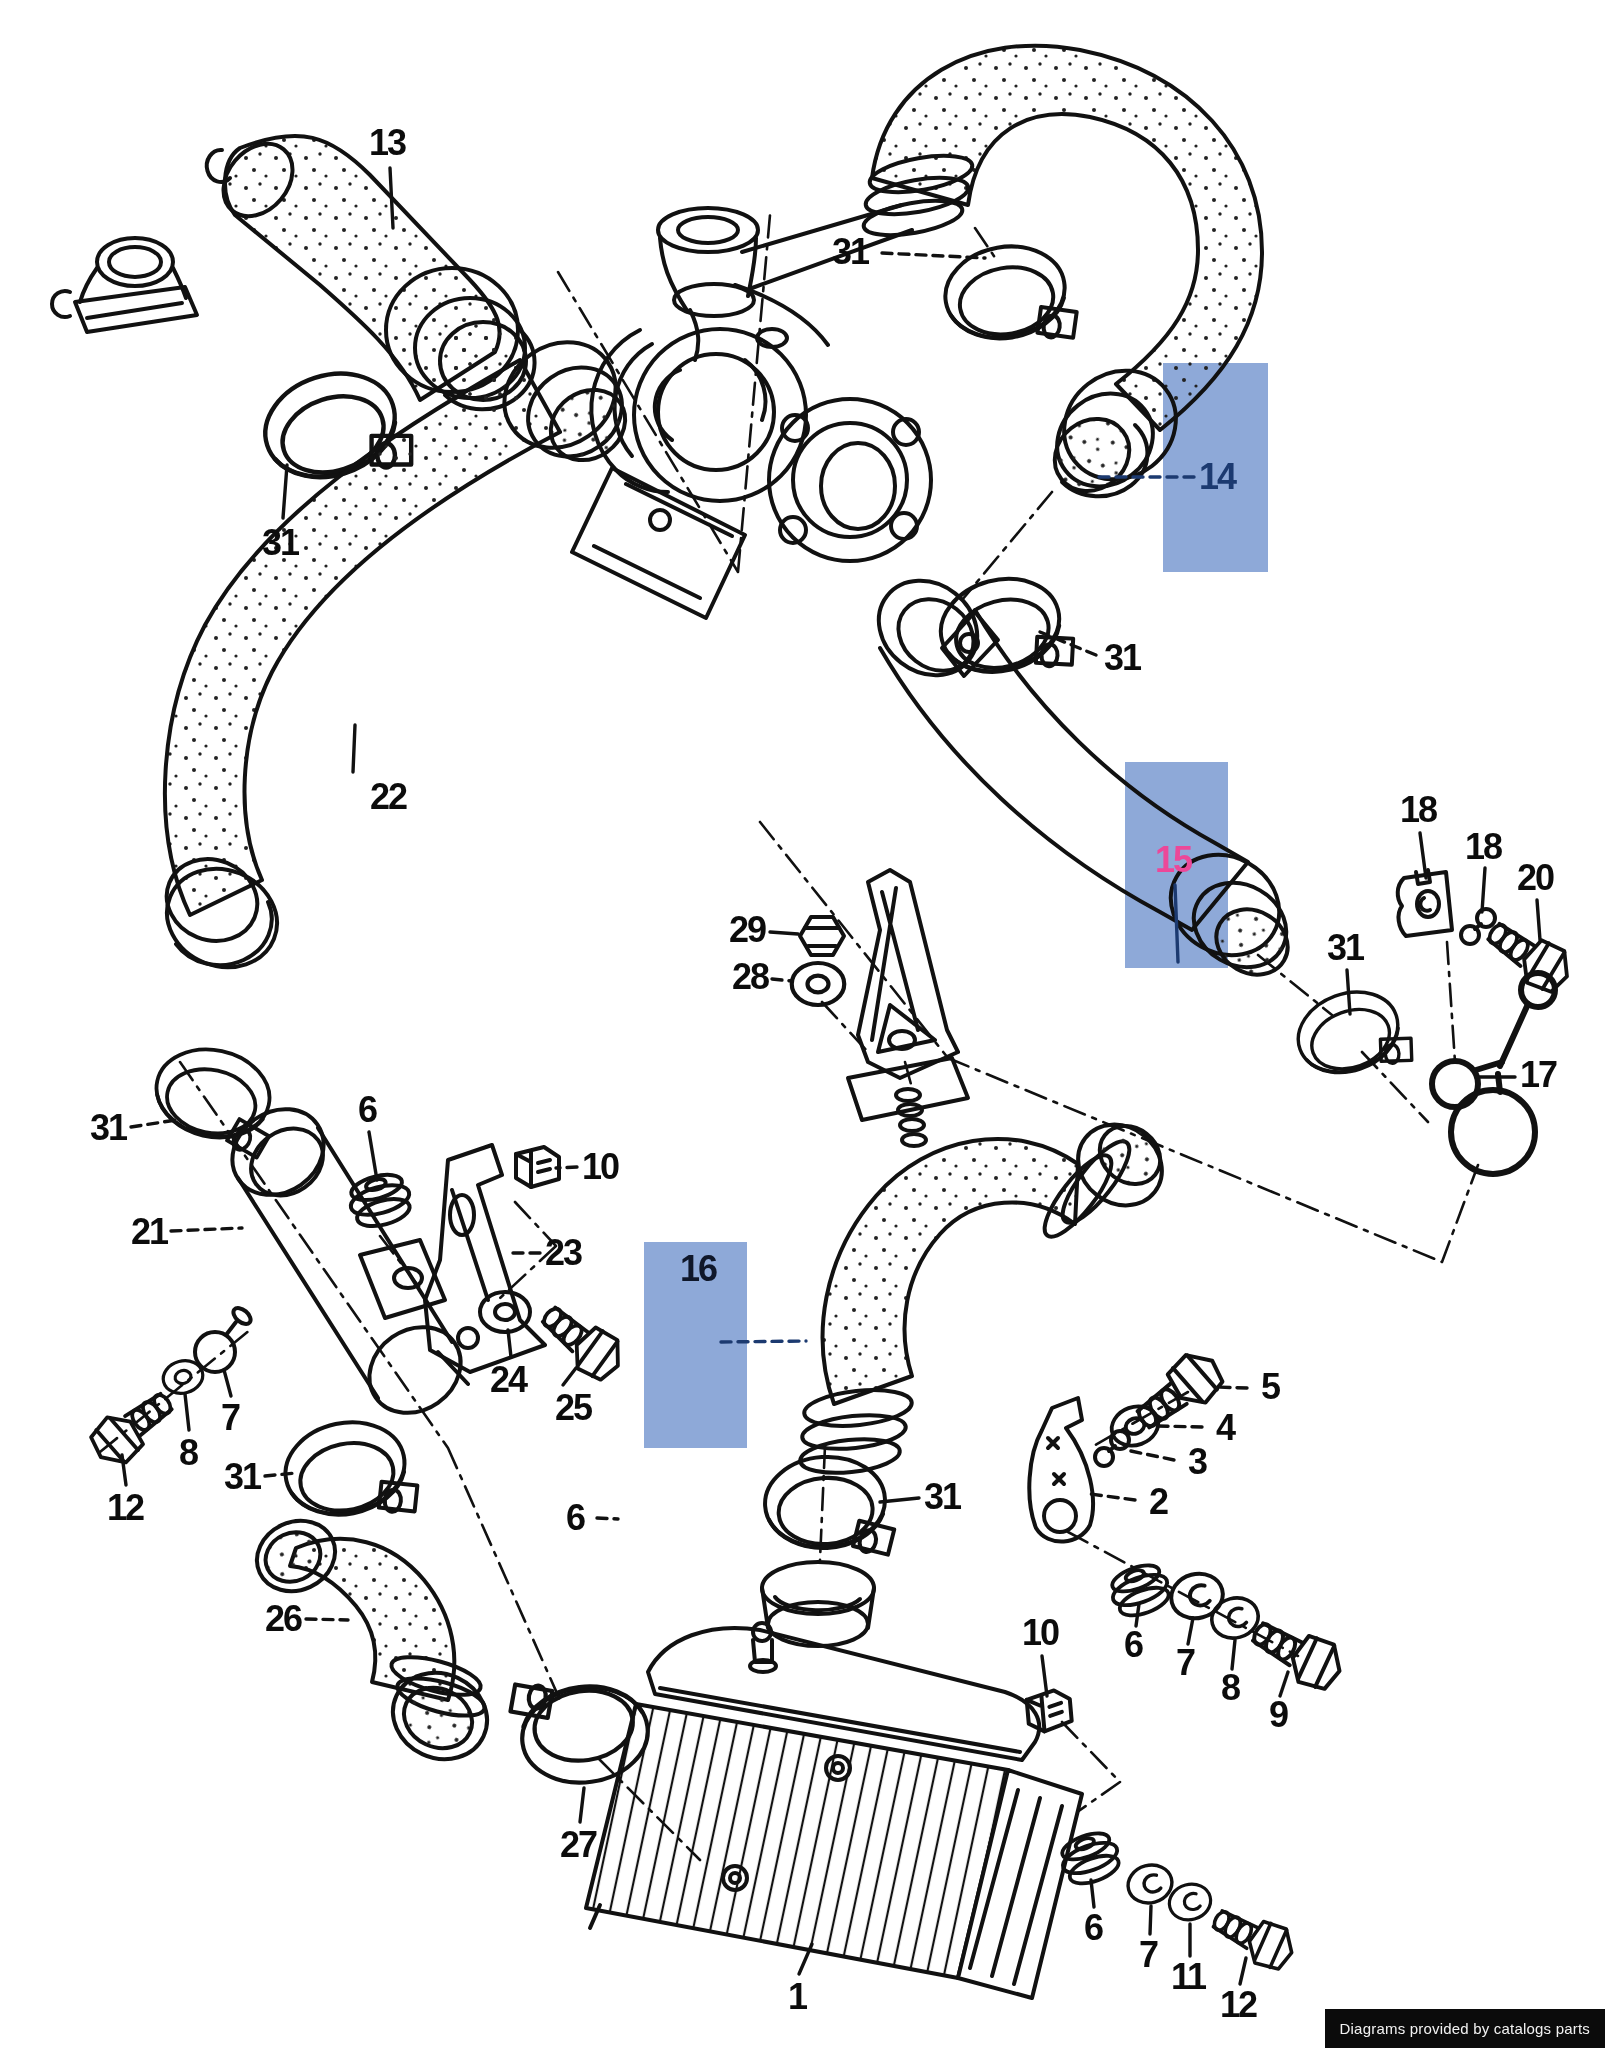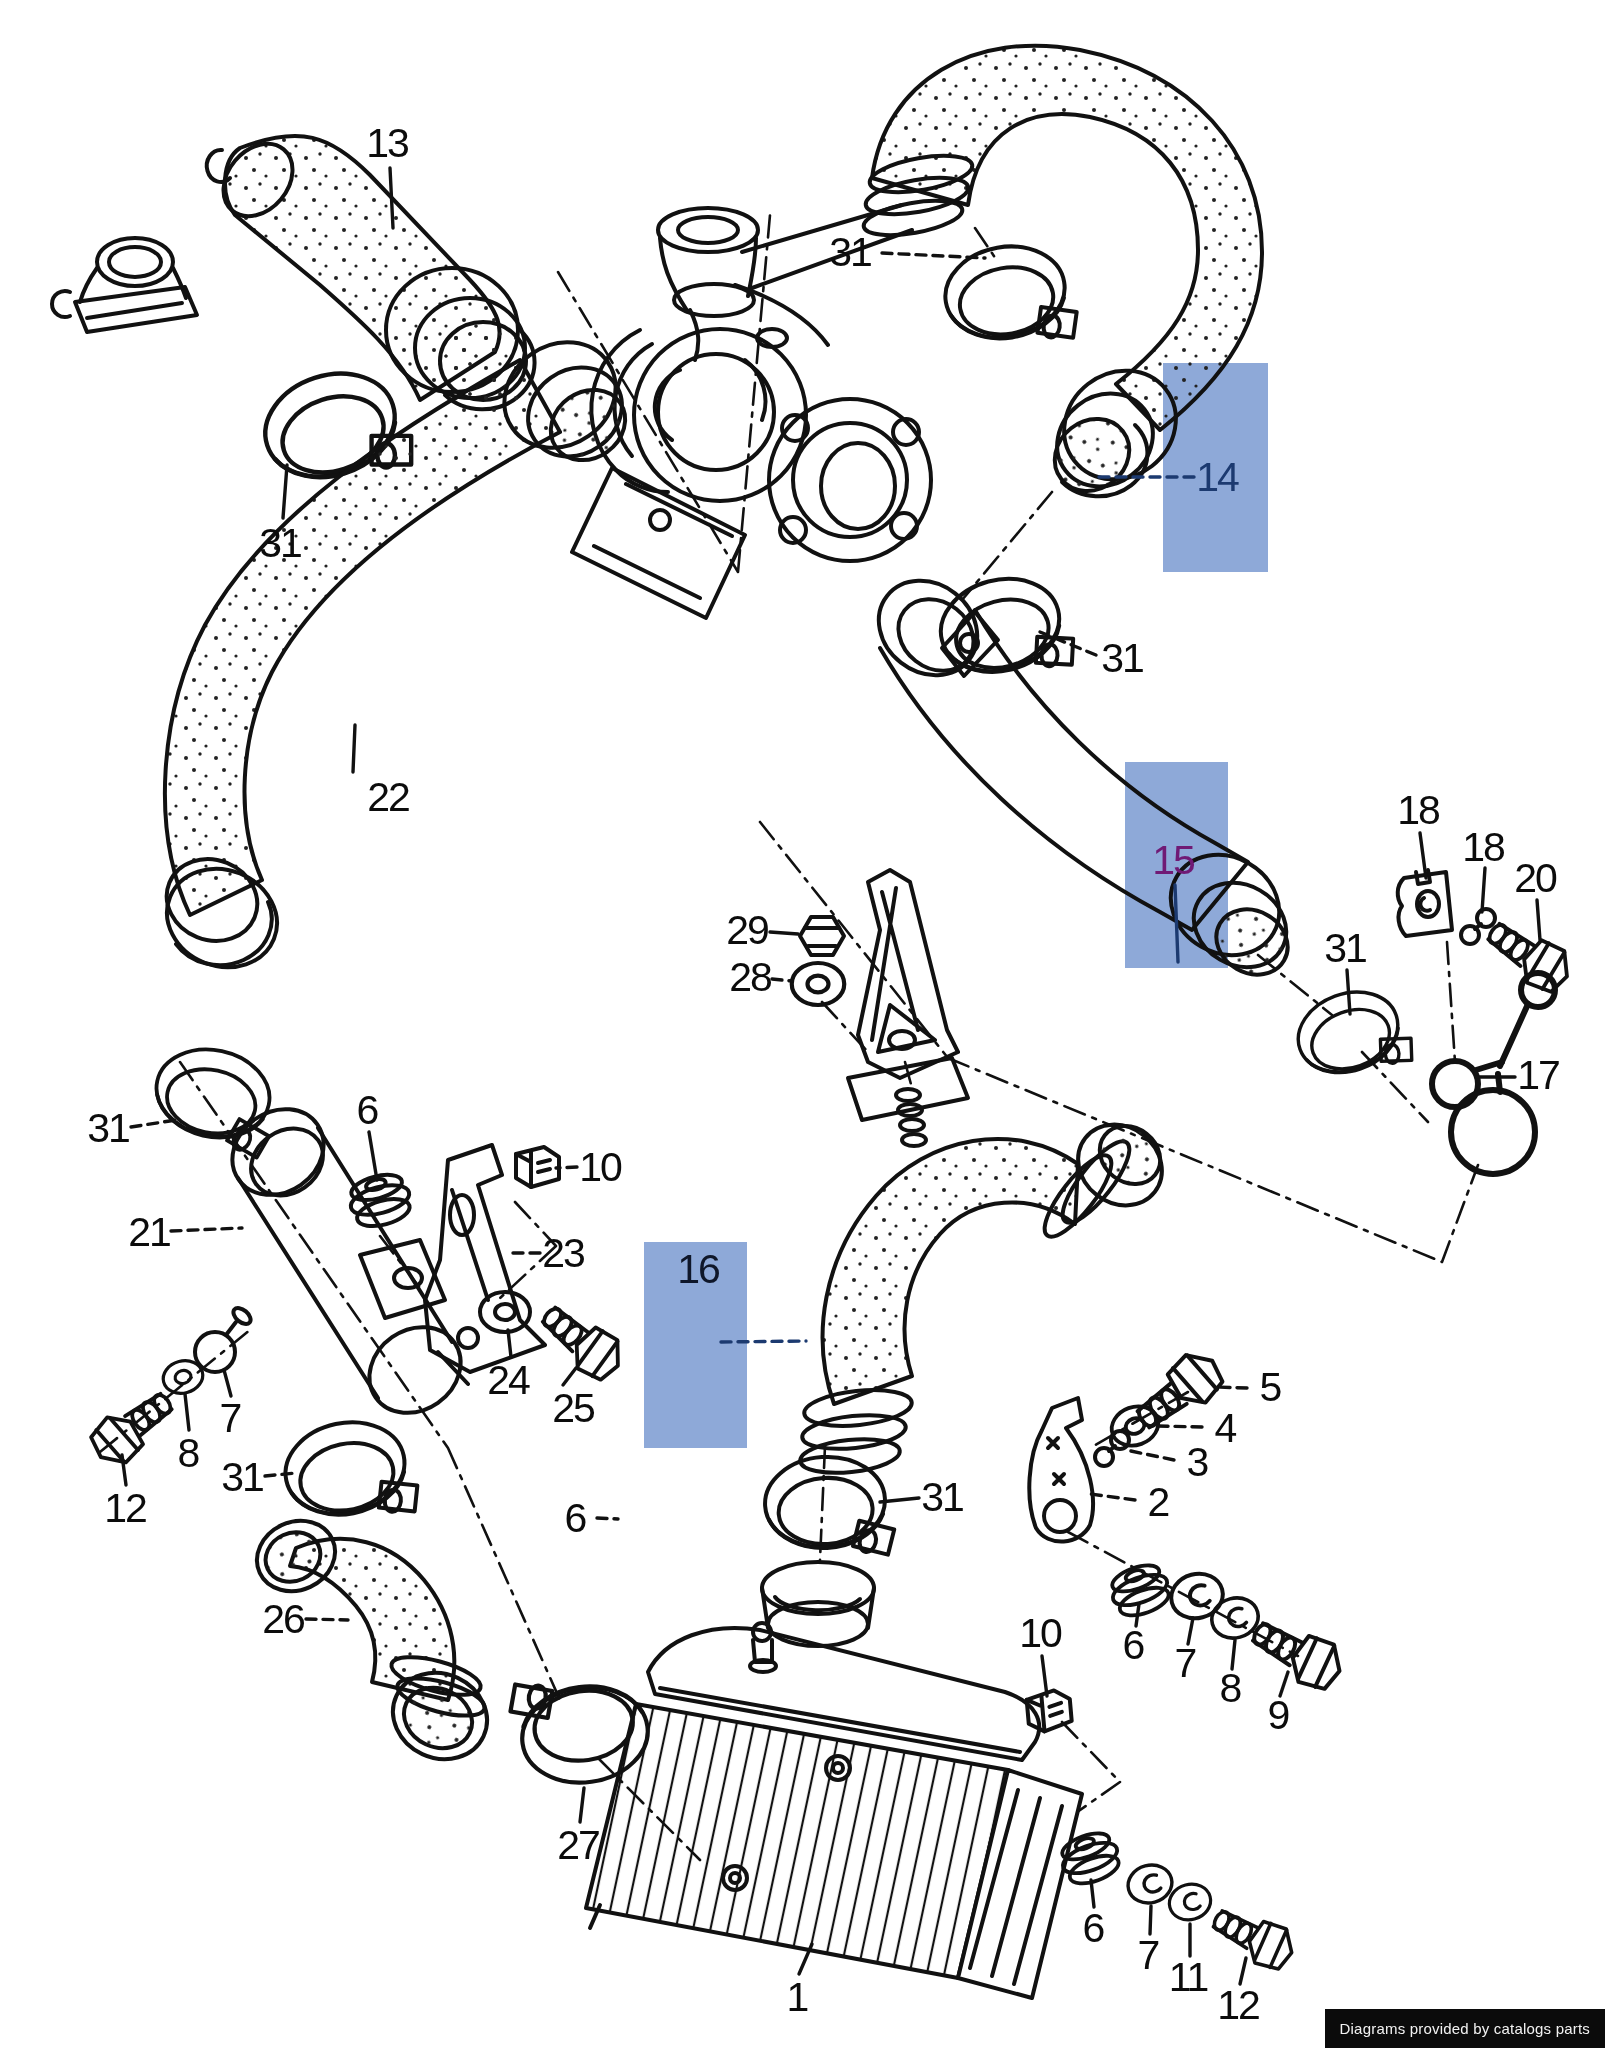--- a/index.html
+++ b/index.html
@@ -2,21 +2,21 @@
 <html><head>
 <meta charset="utf-8">
 <style>
   html,body{margin:0;padding:0;background:#ffffff;}
   #canvas{position:relative;width:1605px;height:2048px;background:#ffffff;overflow:hidden;
           font-family:"Liberation Sans",sans-serif;}
   #hl-layer{position:absolute;inset:0;z-index:1;}
   .hl-box{position:absolute;}
   svg.art{position:absolute;left:0;top:0;z-index:2;}
   #label-layer{position:absolute;inset:0;z-index:3;}
-  .callout{position:absolute;transform:translate(-50%,-50%);font-weight:normal;font-size:41px;
+  .callout{position:absolute;transform:translate(-50%,-50%);font-weight:bold;font-size:36px;
            letter-spacing:-2px;color:#0c0c0c;line-height:1;user-select:none;cursor:pointer;}
   .callout.hl{color:#1c3a70;}
   #footer-badge{position:absolute;right:0;bottom:0;z-index:4;background:#0b0b0b;color:#f2f2f2;
                 font-size:15px;padding:11px 15px;letter-spacing:.2px;}
 </style>
 </head>
 <body>
 
 <div id="canvas">
 
@@ -343,21 +343,21 @@
       </g>
   </svg>
 
   <div id="label-layer">
       <div class="callout" style="left: 387px; top: 143px;">13</div>
       <div class="callout" style="left: 850px; top: 252px;">31</div>
       <div class="callout hl" style="left: 1217px; top: 477px; color: rgb(28, 58, 112);">14</div>
       <div class="callout" style="left: 280px; top: 543px;">31</div>
       <div class="callout" style="left: 1122px; top: 658px;">31</div>
       <div class="callout" style="left: 350px; top: 797px; margin-left: 38px;">22</div>
-      <div class="callout hl" style="left: 1173px; top: 860px; color: #701a75;">15</div>
+      <div class="callout hl" style="left: 1173px; top: 860px; color: #ec4899;">15</div>
       <div class="callout" style="left: 1418px; top: 810px;">18</div>
       <div class="callout" style="left: 1483px; top: 847px;">18</div>
       <div class="callout" style="left: 1535px; top: 878px;">20</div>
       <div class="callout" style="left: 747px; top: 930px;">29</div>
       <div class="callout" style="left: 750px; top: 977px;">28</div>
       <div class="callout" style="left: 1345px; top: 948px;">31</div>
       <div class="callout" style="left: 1538px; top: 1075px;">17</div>
       <div class="callout" style="left: 108px; top: 1128px;">31</div>
       <div class="callout" style="left: 367px; top: 1110px;">6</div>
       <div class="callout" style="left: 600px; top: 1167px;">10</div>

